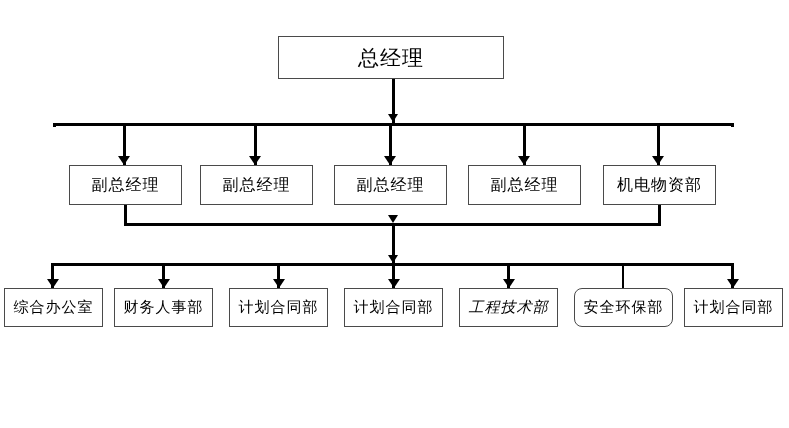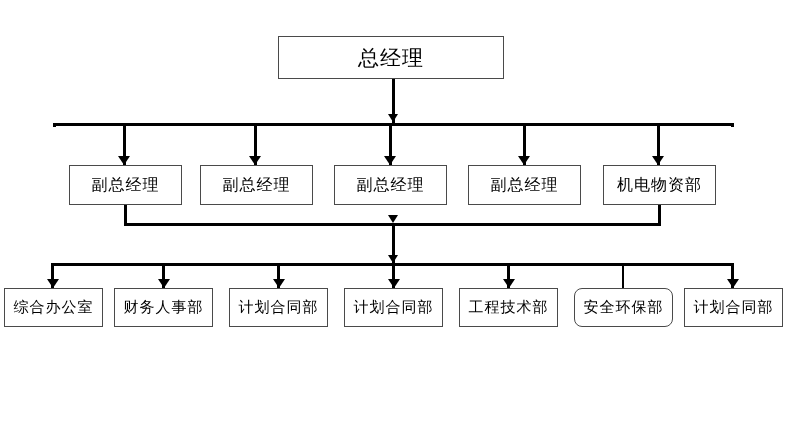--- a/index.html
+++ b/index.html
@@ -138,17 +138,17 @@
 
   <div class="vline-thin" style="left:622px; top:263px; height:26px;"></div>
 
   <div class="vline" style="left:731px; top:263px; height:25px;"></div>
   <div class="arrow" style="left:727px; top:279px;"></div>
 
   <div class="node node-bot" style="left: 4px; top: 288px; width: 99px; height: 39px;">综合办公室</div>
   <div class="node node-bot" style="left: 114px; top: 288px; width: 99px; height: 39px;">财务人事部</div>
   <div class="node node-bot" style="left: 229px; top: 288px; width: 99px; height: 39px;">计划合同部</div>
   <div class="node node-bot" style="left: 344px; top: 288px; width: 99px; height: 39px;">计划合同部</div>
-  <div class="node node-bot" style="left: 459px; top: 288px; width: 99px; height: 39px;">工程技术部</div>
+  <div class="node node-bot" style="left: 459px; top: 288px; width: 99px; height: 39px; font-style: italic;">工程技术部</div>
   <div class="node node-bot" style="left: 574px; top: 288px; width: 99px; height: 39px; border-radius: 8px;">安全环保部</div>
   <div class="node node-bot" style="left: 684px; top: 288px; width: 99px; height: 39px;">计划合同部</div>
 
 </div>
 
 </body></html>

